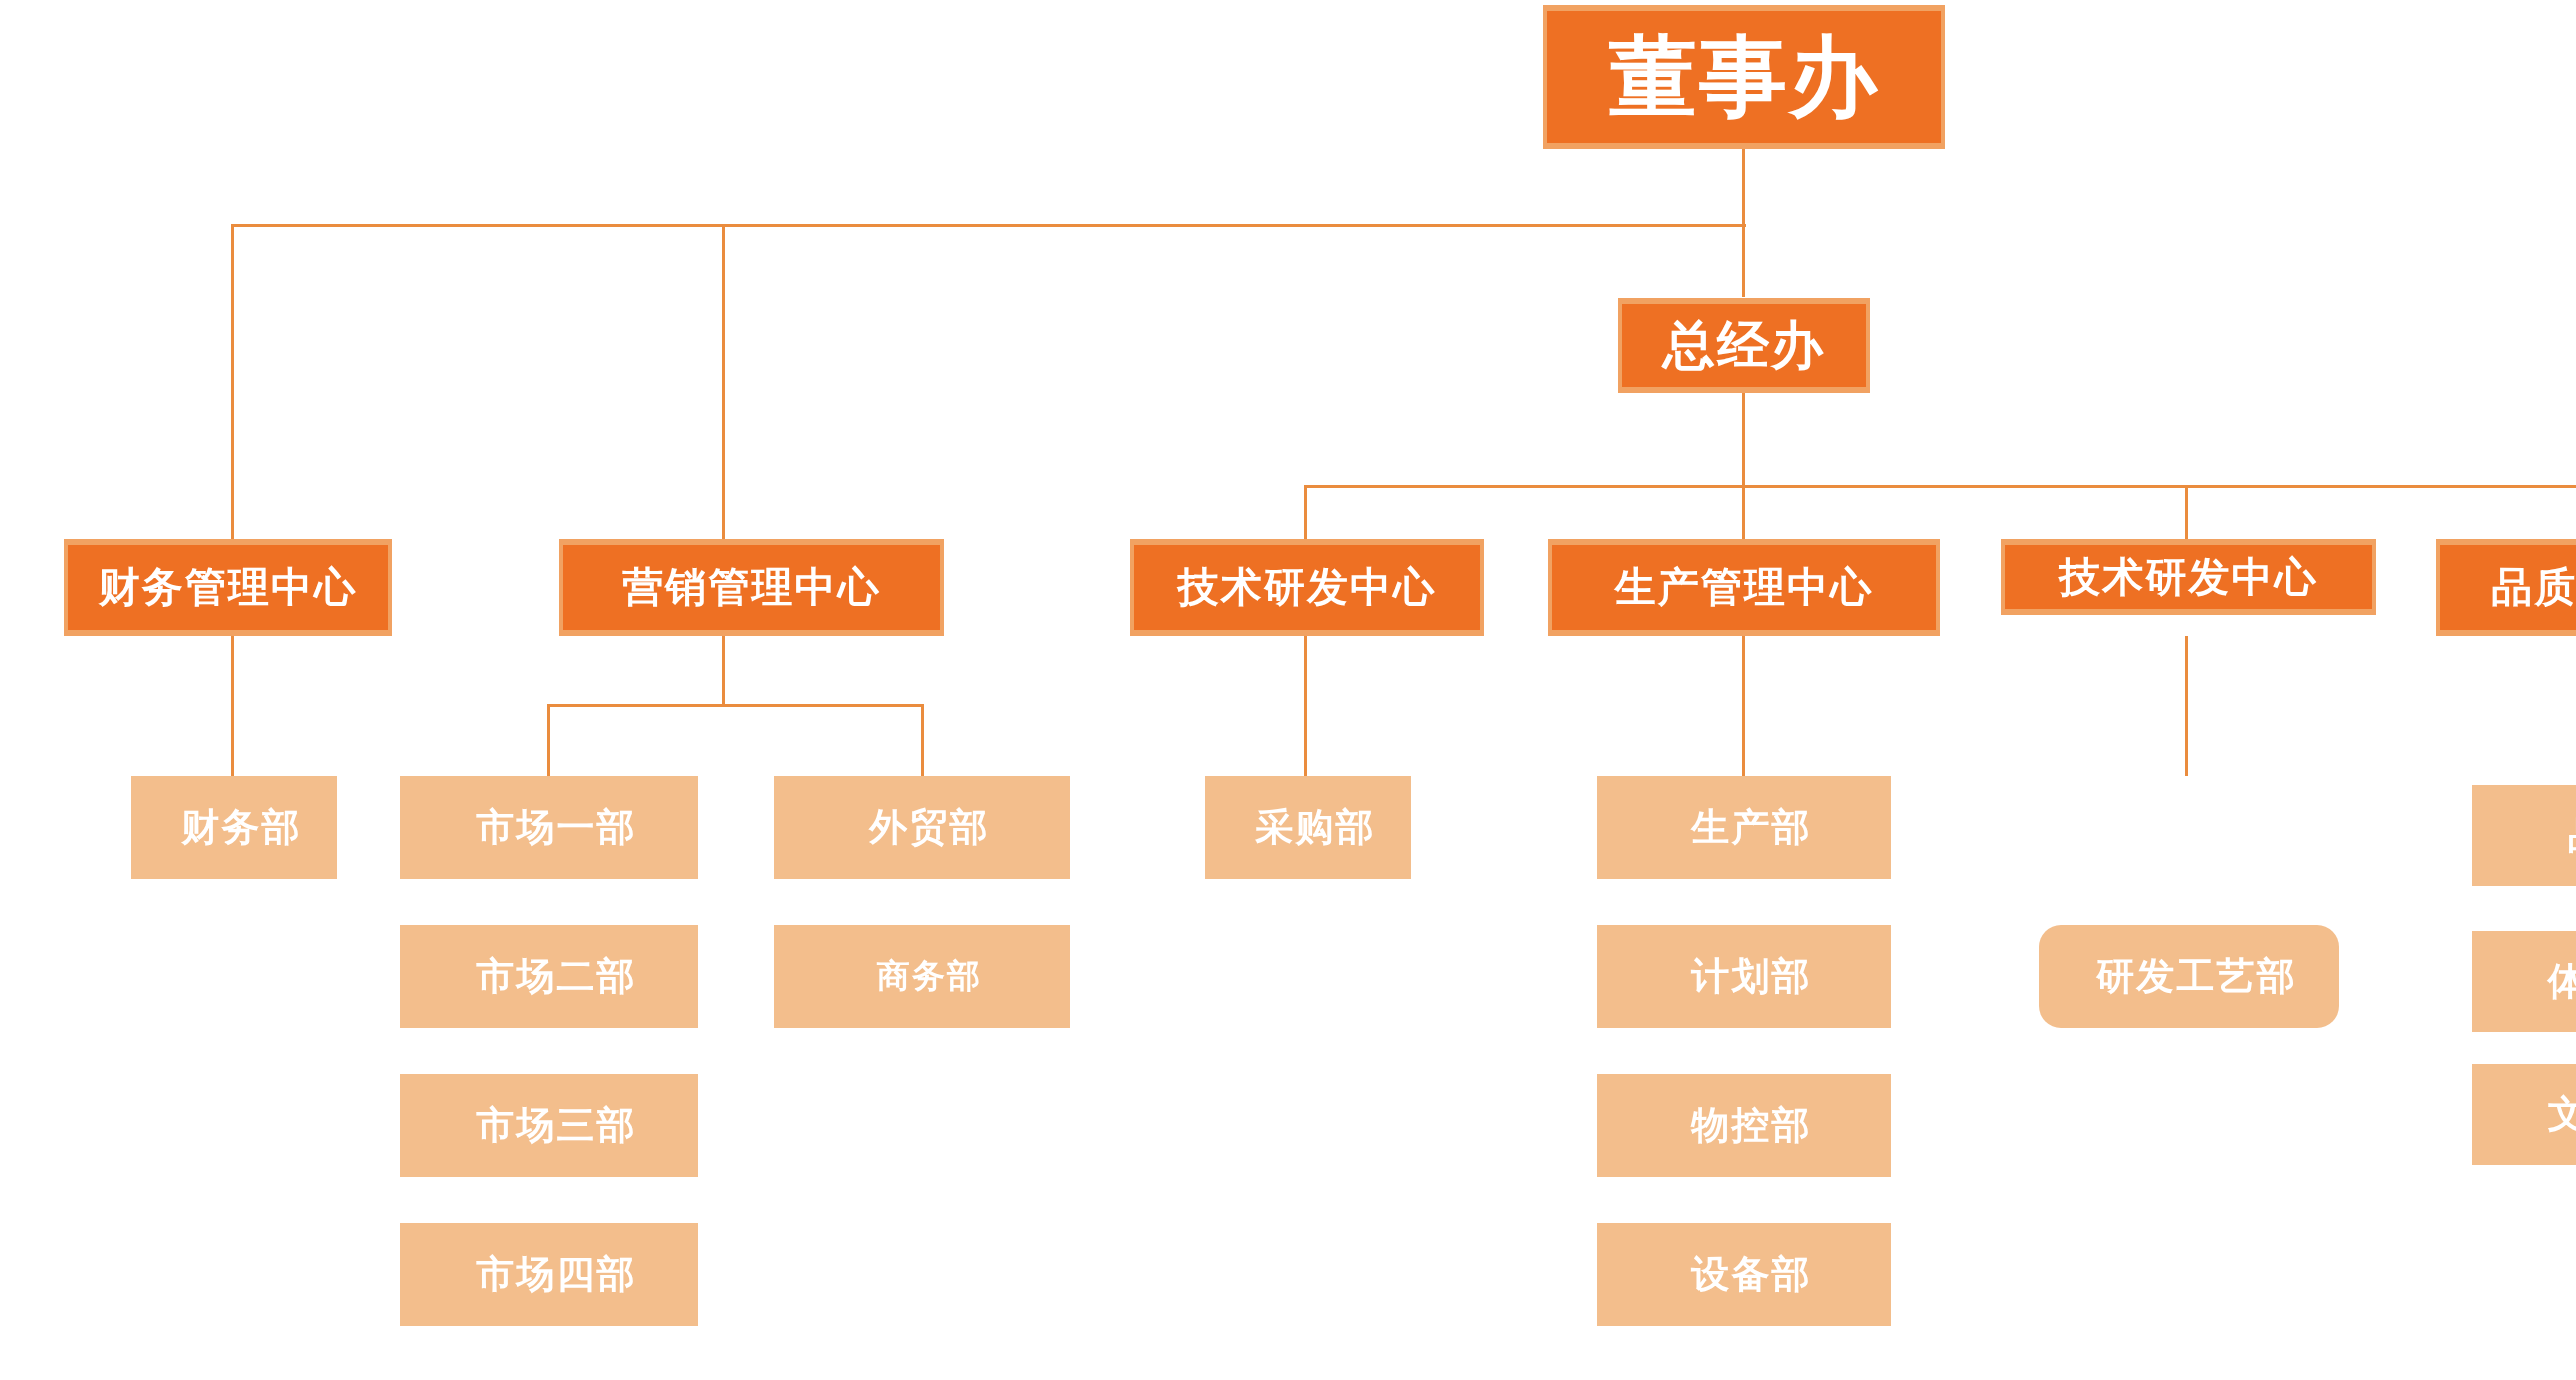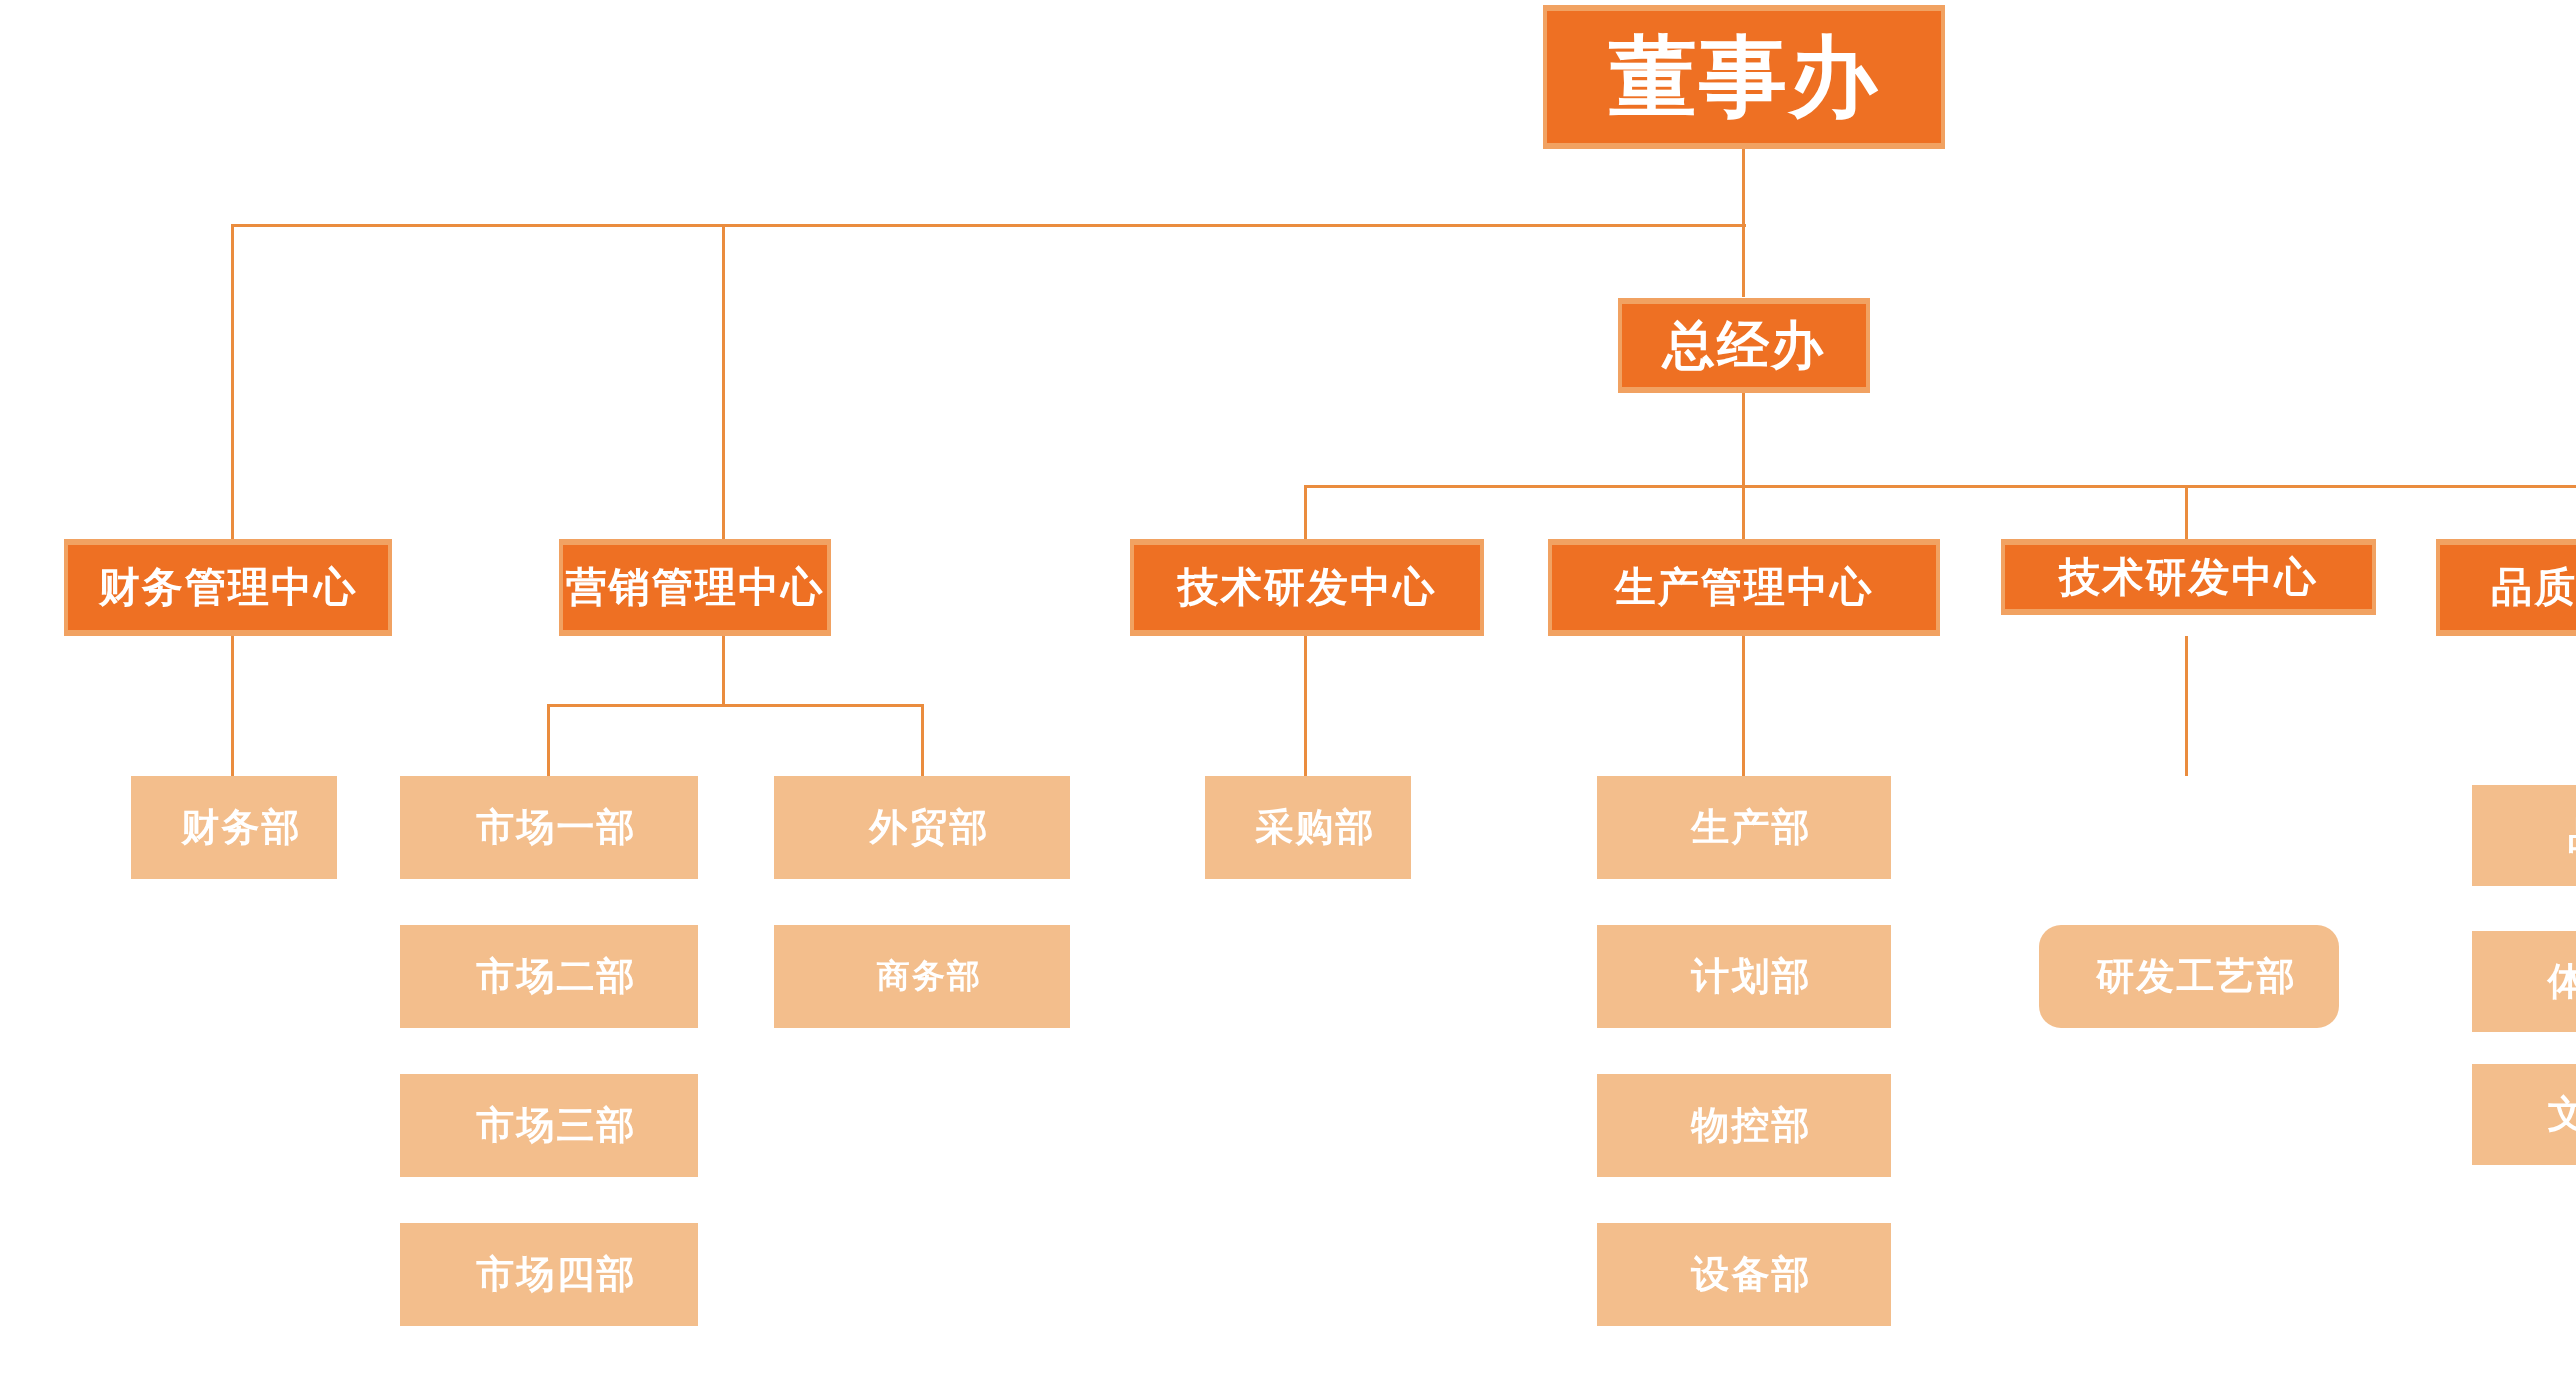--- a/index.html
+++ b/index.html
@@ -79,21 +79,21 @@
   <div class="node node-dark" style="left:1543px;top:5.2px;width:402px;height:144px;font-size:88px;">
     <span>董事办</span>
   </div>
   <div class="node node-dark" style="left:1618px;top:298px;width:252px;height:95px;font-size:52px;">
     <span>总经办</span>
   </div>
 
   <div class="node node-dark" style="left:64px;top:539px;width:328px;height:97px;font-size:41px;">
     <span>财务管理中心</span>
   </div>
-  <div class="node node-dark" style="left:559px;top:539px;width:272px;height:97px;font-size:41px;">
+  <div class="node node-dark" style="left:559px;top:539px;width:385px;height:97px;font-size:41px;">
     <span>营销管理中心</span>
   </div>
   <div class="node node-dark" style="left:1130px;top:539px;width:354px;height:97px;font-size:41px;">
     <span>技术研发中心</span>
   </div>
   <div class="node node-dark" style="left:1548px;top:539px;width:392px;height:97px;font-size:41px;">
     <span>生产管理中心</span>
   </div>
   <div class="node node-dark" style="left:2001px;top:539px;width:375px;height:76px;font-size:41px;">
     <span>技术研发中心</span>

